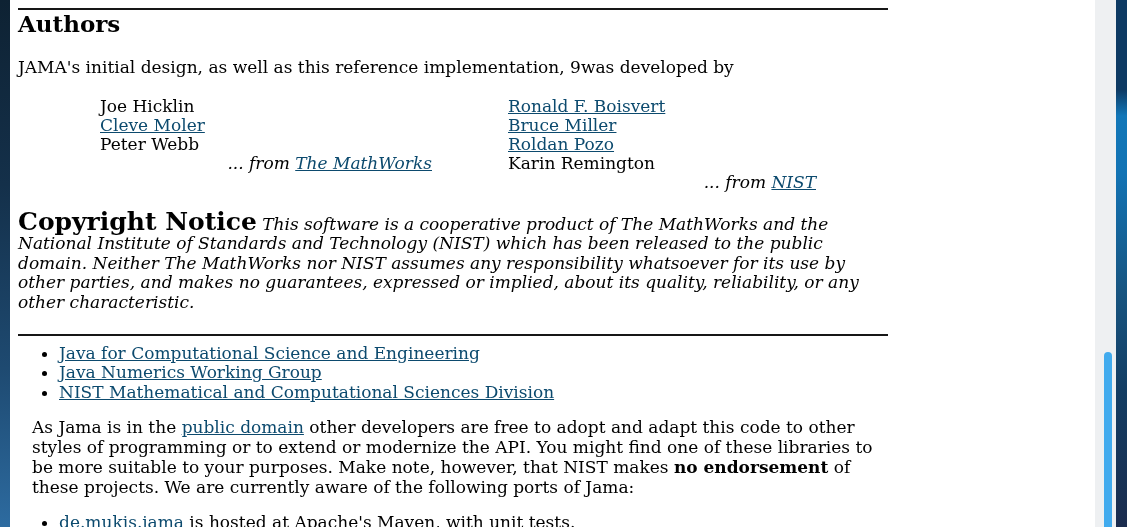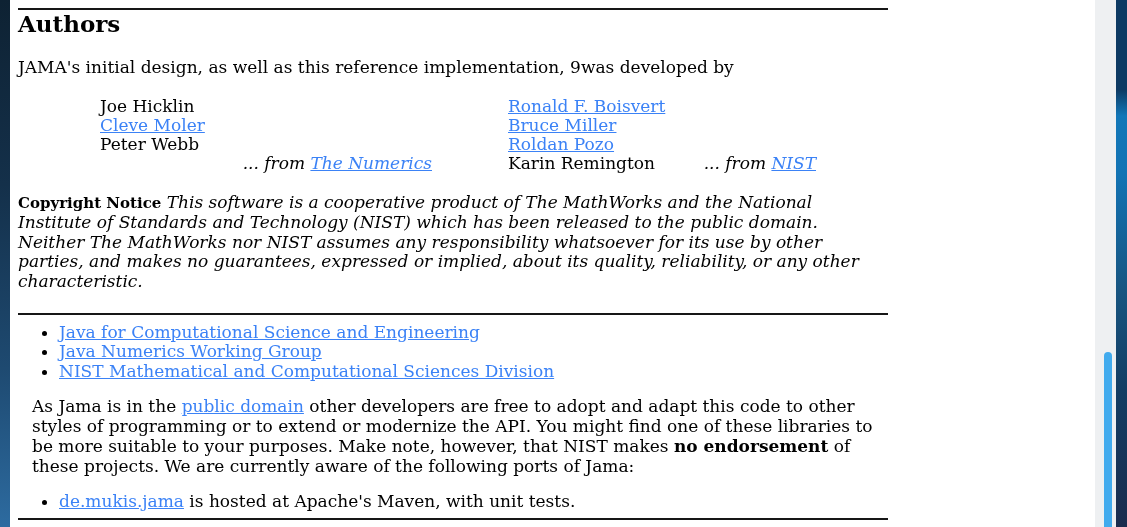--- a/index.html
+++ b/index.html
@@ -44,24 +44,24 @@
   hr.rule-2 { margin-top: 22px; }
   hr.rule-3 { margin-top: 7px; }
   h2 { font-size: 23px; line-height: 1.15; margin: 1px 0 0 0; font-weight: bold; }
   h2.related { margin-top: 3px; }
   .intro { margin: 21px 0 0 0; line-height: 19.5px; }
   .authors-grid {
     display: grid; grid-template-columns: 332px 308px; column-gap: 76px;
     margin: 19px 0 0 82px; line-height: 19px;
   }
   .from-line { text-align: right; font-style: italic; }
-  .row-split { display: flex; justify-content: space-between; }
-  a { color: #3b82f6; text-decoration: underline; cursor: pointer; }
+  .row-split { display: flex; justify-content: space-between; flex-direction: column; }
+  a { color: #0c4a6e; text-decoration: underline; cursor: pointer; }
   .copyright { margin: 20px 0 0 0; line-height: 19.4px; }
-  .cr-label { font-size: 15px; font-weight: bold; font-style: normal; }
+  .cr-label { font-size: 25px; font-weight: bold; font-style: normal; }
   ul.links-list { margin: 8px 0 0 0; padding-left: 41px; line-height: 19.3px; }
   .ports-para { margin: 15px 0 0 14px; line-height: 20px; }
   ul.ports-list { margin: 16px 0 0 0; padding-left: 41px; line-height: 19.3px; }
 </style>
 </head>
 <body>
 
 <div class="screen">
   <div class="edge-left"></div>
 
@@ -70,21 +70,21 @@
 
     <h2>Authors</h2>
 
     <p class="intro">JAMA's initial design, as well as this reference implementation, 9was developed by</p>
 
     <div class="authors-grid">
       <div class="cell">
         <div>Joe Hicklin</div>
         <div><a href="#">Cleve Moler</a></div>
         <div>Peter Webb</div>
-        <div class="from-line"><span>... from </span><a href="#">The Numerics</a></div>
+        <div class="from-line"><span>... from </span><a href="#">The MathWorks</a></div>
       </div>
       <div class="cell">
         <div><a href="#">Ronald F. Boisvert</a></div>
         <div><a href="#">Bruce Miller</a></div>
         <div><a href="#">Roldan Pozo</a></div>
         <div class="row-split">
           <span>Karin Remington</span>
           <span class="from-line"><span>... from </span><a href="#">NIST</a></span>
         </div>
       </div>

